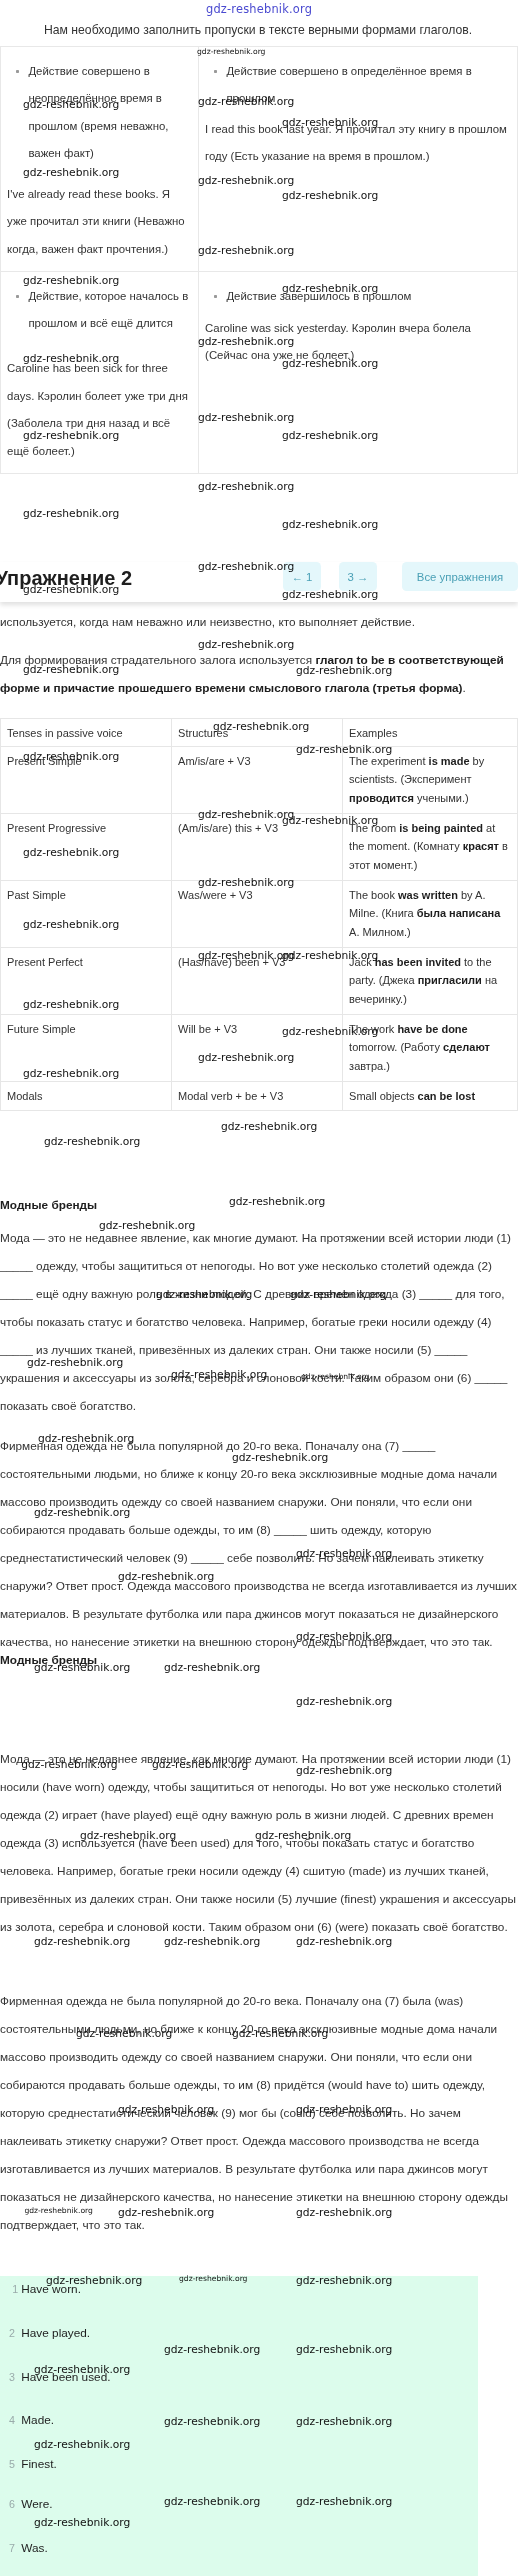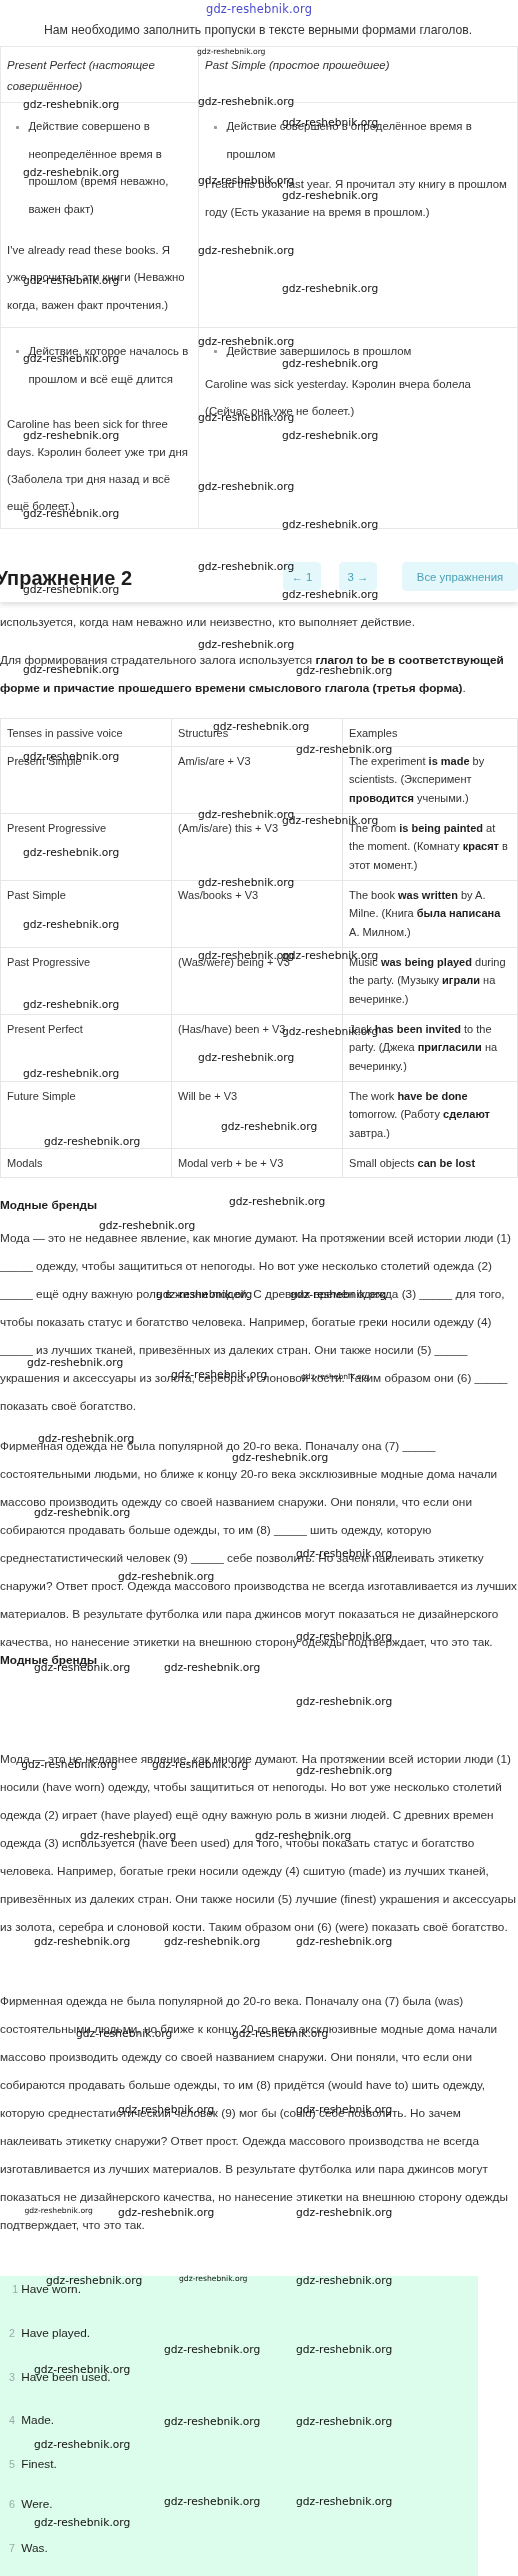--- a/index.html
+++ b/index.html
@@ -109,24 +109,20 @@
 </style>
 </head>
 <body>
 
 <a class="top-link">gdz-reshebnik.org</a>
 
 <div class="intro">Нам необходимо заполнить пропуски в тексте верными формами глаголов.</div>
 
 <table class="t1">
   <tbody>
-      <tr>
-    <th class="c1">Present Perfect (настоящее совершённое)</th>
-    <th>Past Simple (простое прошедшее)</th>
-  </tr>
   <tr style="height:215px">
     <td class="c1">
       <span class="bullet">Действие совершено в неопределённое время в прошлом (время неважно, важен факт)</span>
       <span class="ex" style="margin-top:13.7px">I've already read these books. Я уже прочитал эти книги (Неважно когда, важен факт прочтения.)</span>
     </td>
     <td>
       <span class="bullet">Действие совершено в определённое время в прошлом</span>
       <span class="ex" style="margin-top:3px">I read this book last year. Я прочитал эту книгу в прошлом году (Есть указание на время в прошлом.)</span>
     </td>
   </tr>
@@ -172,27 +168,22 @@
         <td>Am/is/are + V3</td>
         <td><span>The experiment </span><b>is made</b><span> by scientists. (Эксперимент </span><b>проводится</b><span> учеными.)</span></td>
       </tr>
       <tr>
         <td>Present Progressive</td>
         <td>(Am/is/are) this + V3</td>
         <td><span>The room </span><b>is being painted</b><span> at the moment. (Комнату </span><b>красят</b><span> в этот момент.)</span></td>
       </tr>
       <tr>
         <td>Past Simple</td>
-        <td>Was/books + V3</td>
+        <td>Was/were + V3</td>
         <td><span>The book </span><b>was written</b><span> by A. Milne. (Книга </span><b>была написана</b><span> А. Милном.)</span></td>
-      </tr>
-      <tr>
-        <td>Past Progressive</td>
-        <td>(Was/were) being + V3</td>
-        <td><span>Music </span><b>was being played</b><span> during the party. (Музыку </span><b>играли</b><span> на вечеринке.)</span></td>
       </tr>
       <tr>
         <td>Present Perfect</td>
         <td>(Has/have) been + V3</td>
         <td><span>Jack </span><b>has been invited</b><span> to the party. (Джека </span><b>пригласили</b><span> на вечеринку.)</span></td>
       </tr>
       <tr>
         <td>Future Simple</td>
         <td>Will be + V3</td>
         <td><span>The work </span><b>have be done</b><span> tomorrow. (Работу </span><b>сделают</b><span> завтра.)</span></td>

